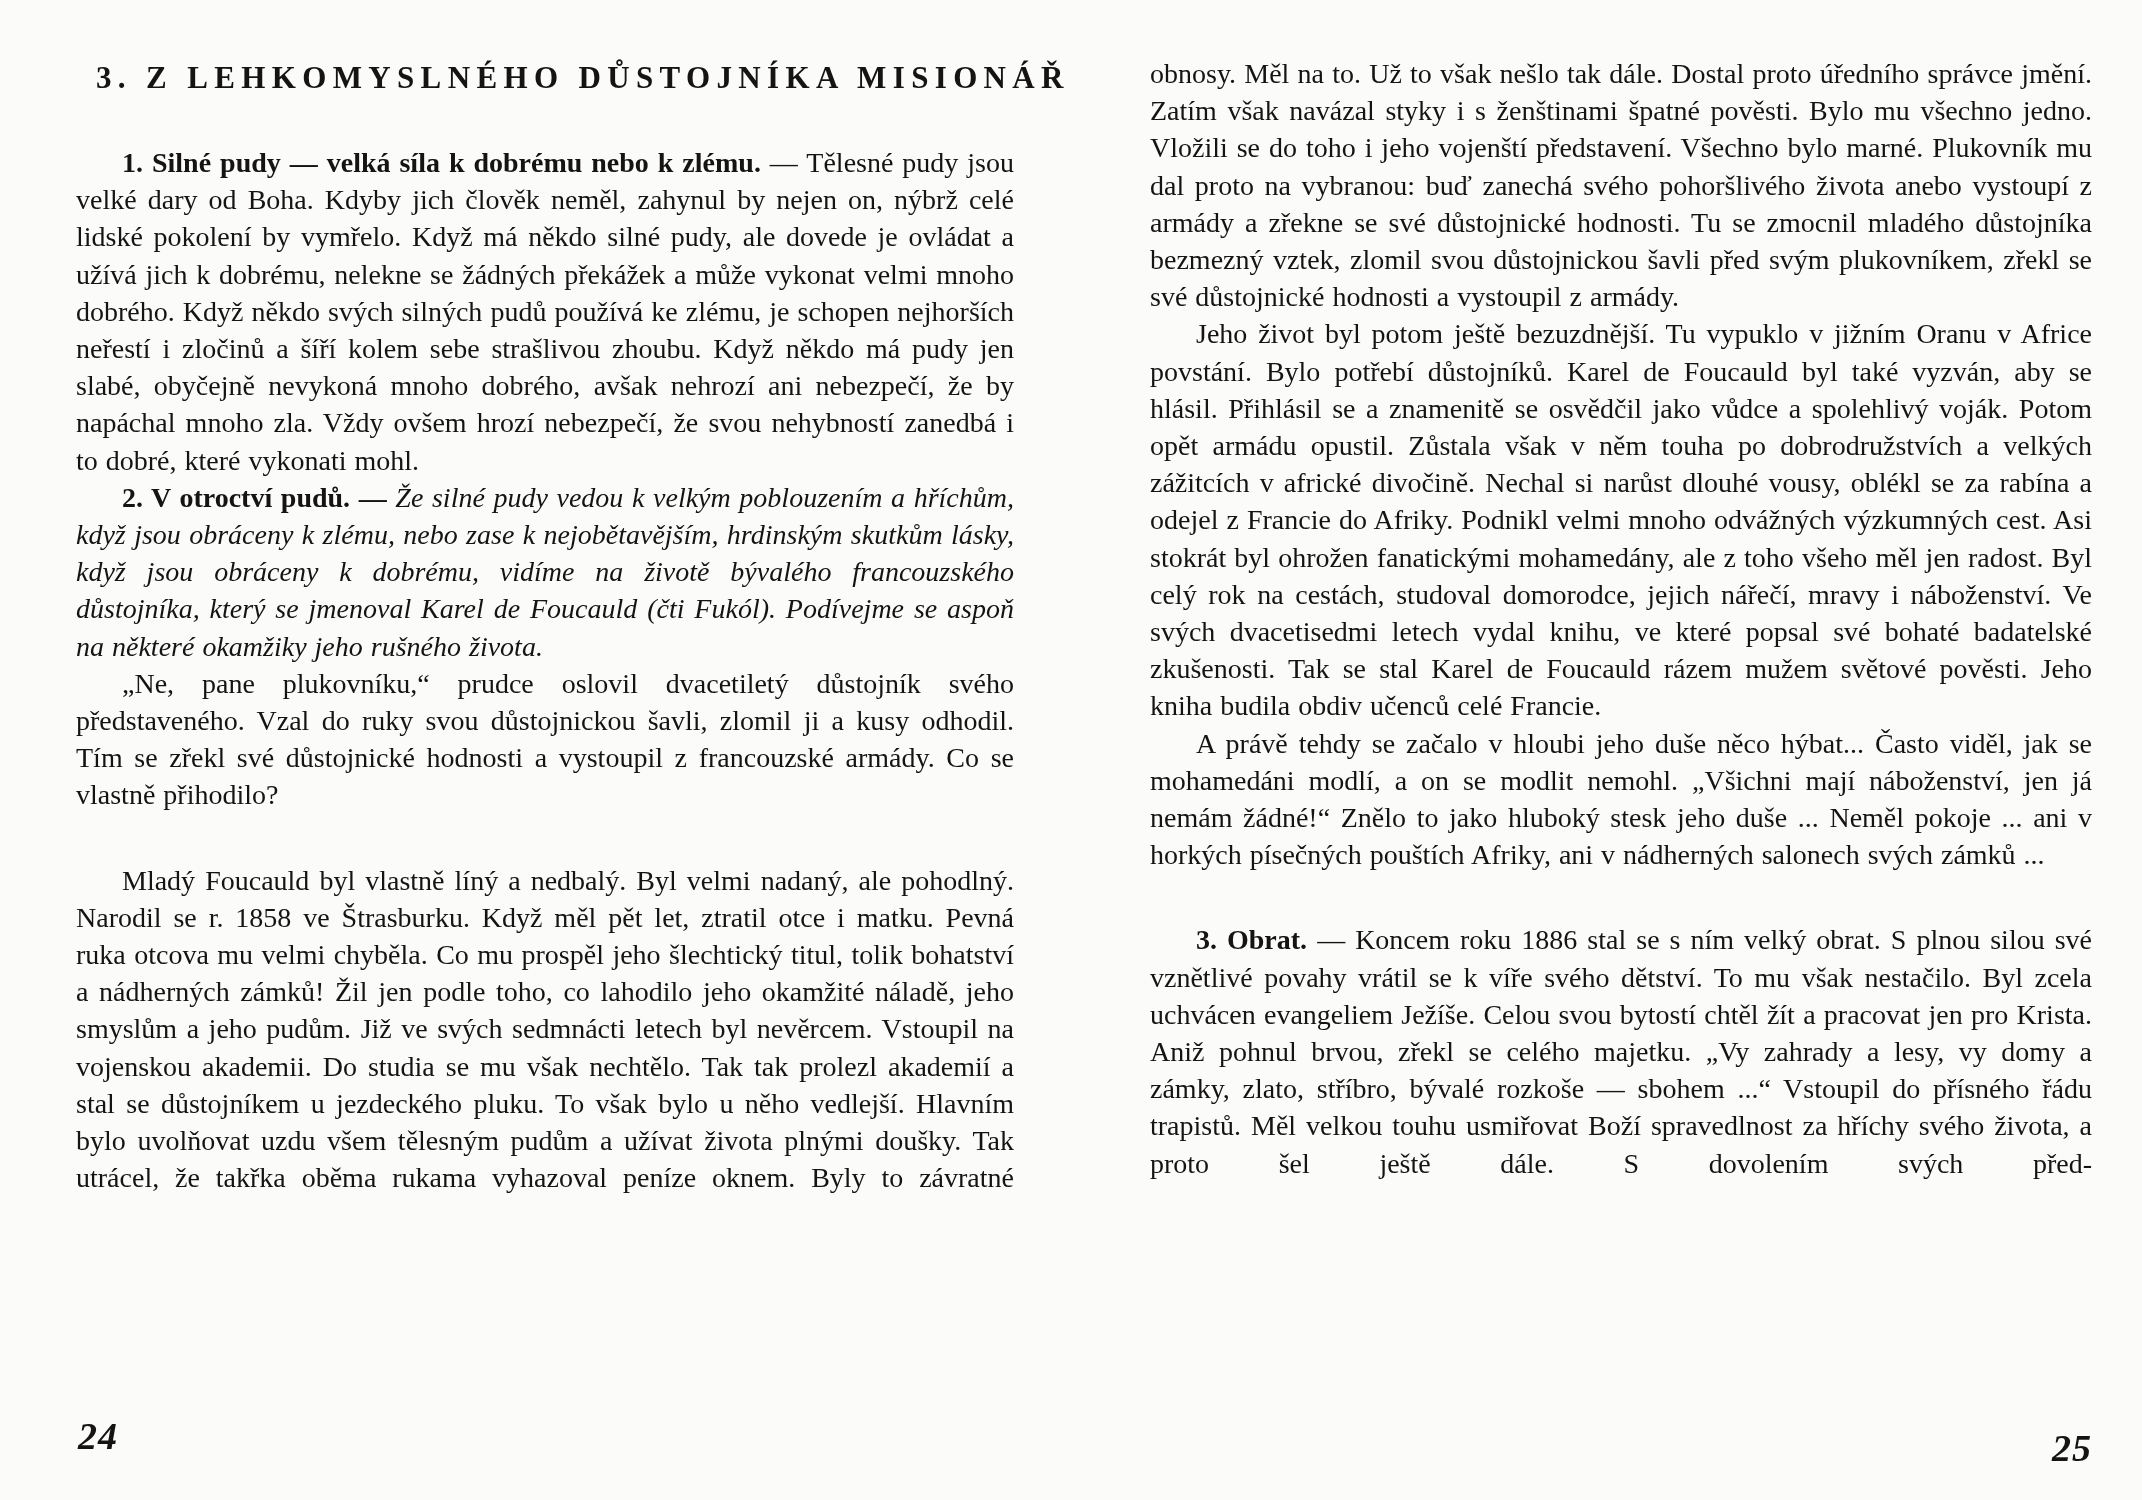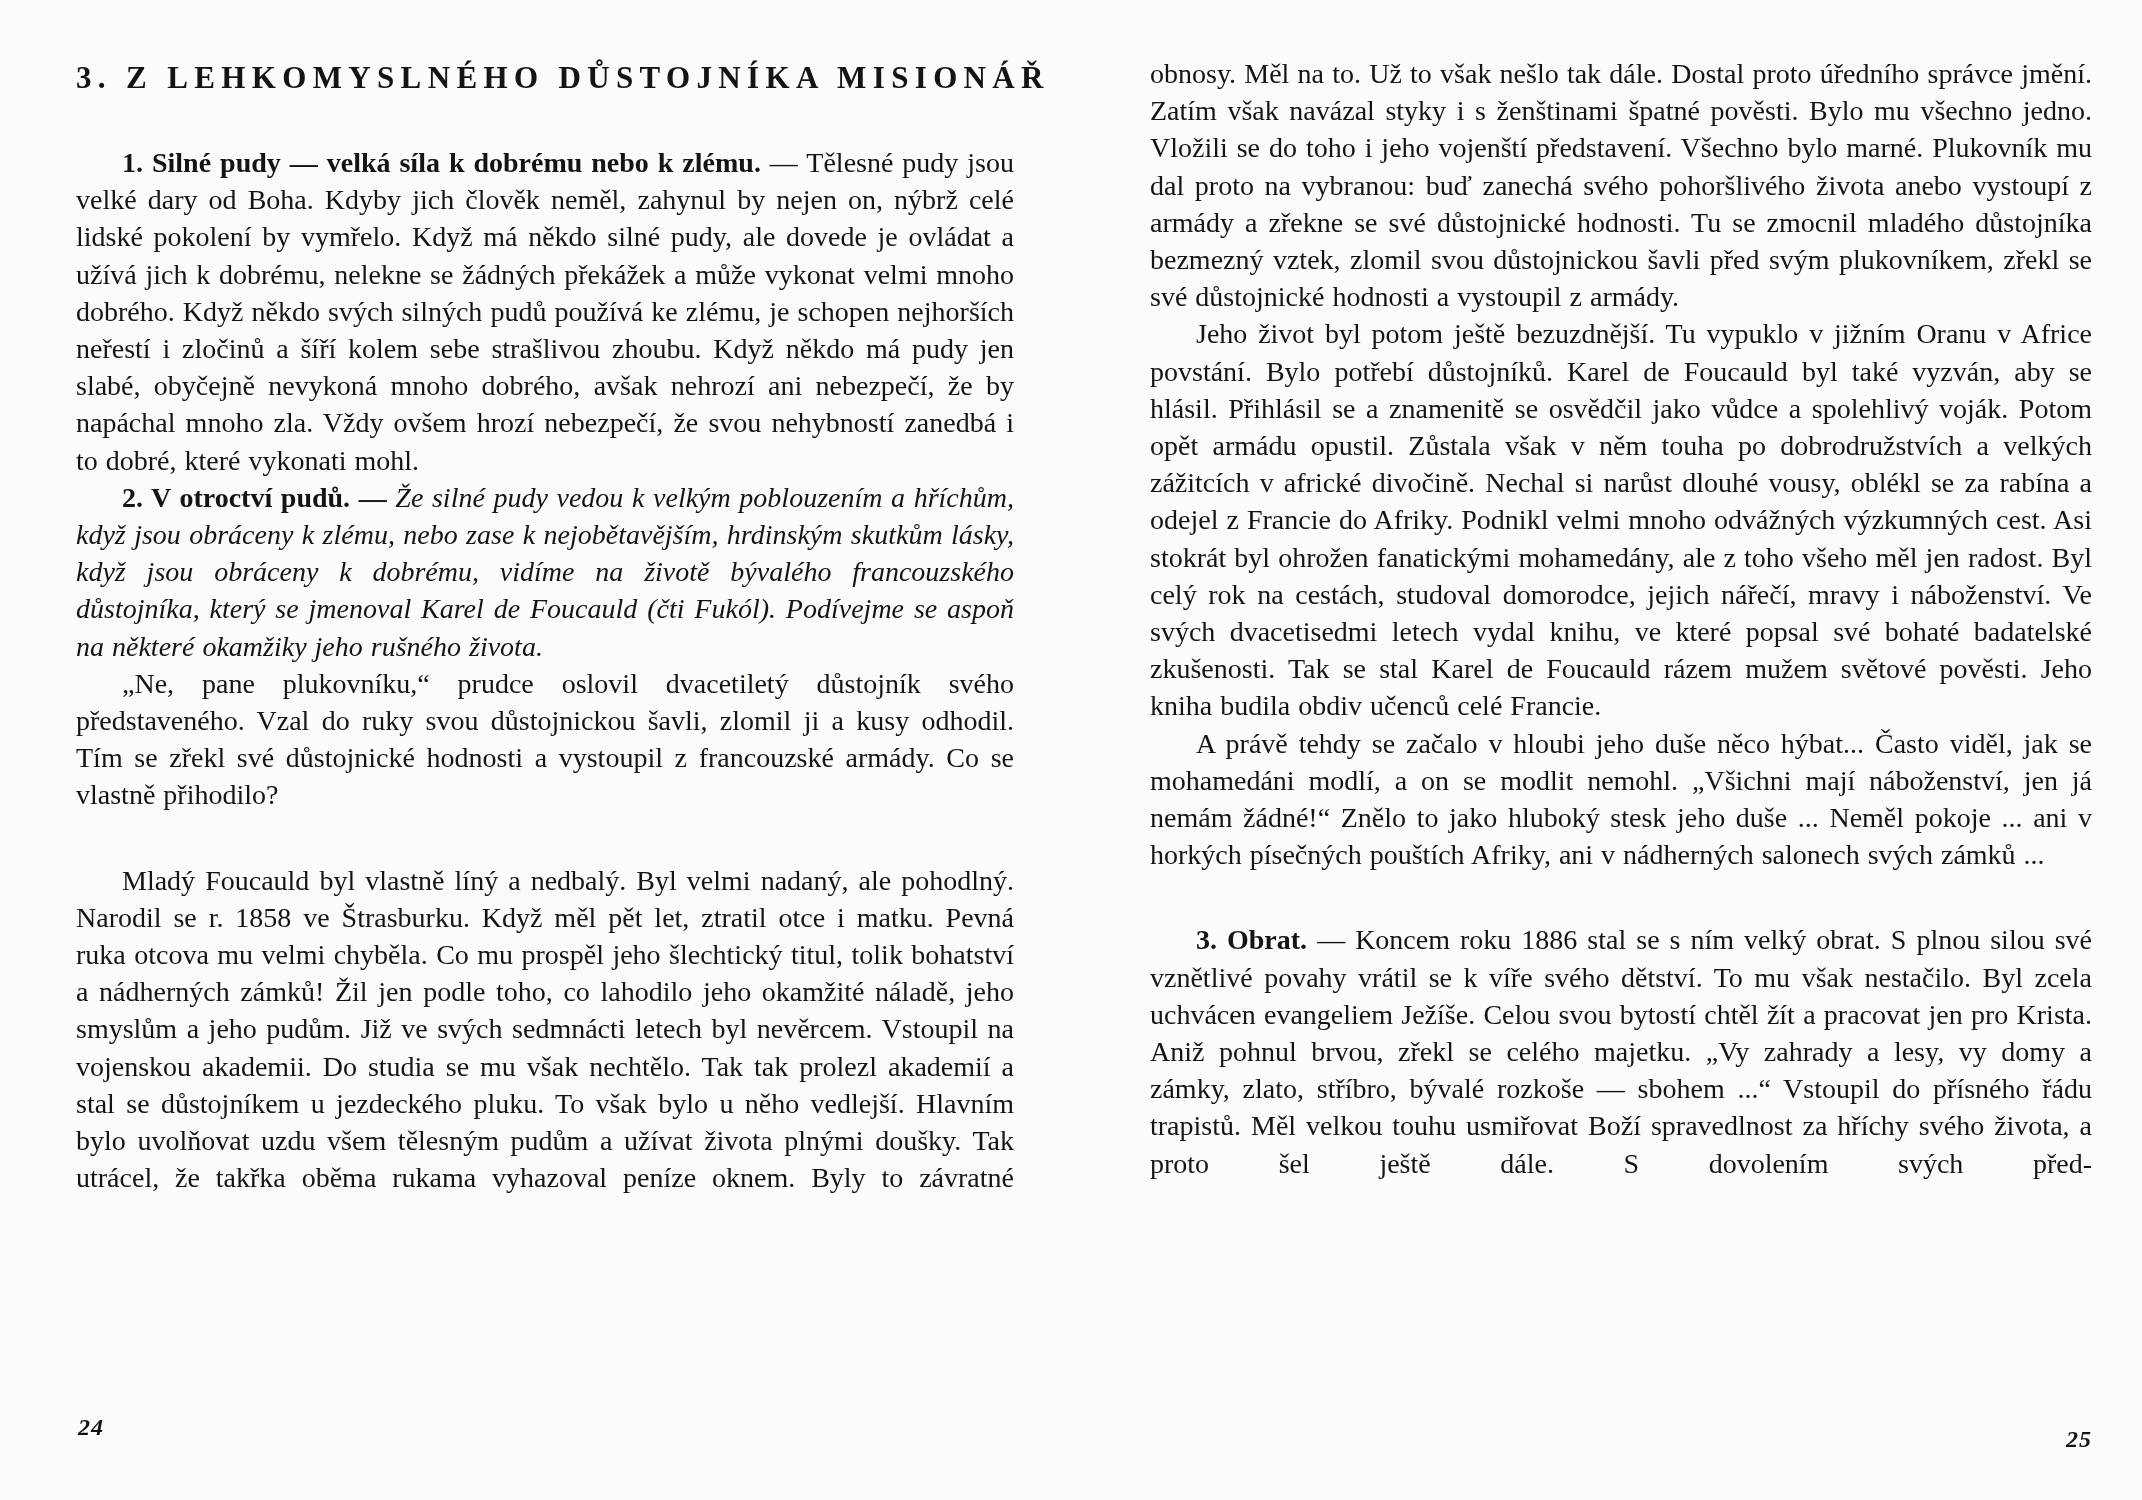--- a/index.html
+++ b/index.html
@@ -17,40 +17,40 @@
   .page.right { left: 1150px; width: 942px; }
 
   .heading {
     margin: 0 0 44px 0;
     font-size: 31px;
     font-weight: bold;
     line-height: 45px;
     text-align: center;
     letter-spacing: 0.205em;
   }
-  .heading .hline { display: block; white-space: nowrap; }
+  .heading .hline { display: block; white-space: nowrap; margin-left: 20px; }
 
   .para {
     margin: 0;
     font-size: 28px;
     line-height: 37.2px;
     text-align: justify;
     text-indent: 46px;
     word-spacing: 1px;
   }
   .para.noindent { text-indent: 0; }
   .para.cont { text-align-last: justify; margin-top: 48px; }
 
   .b { font-weight: bold; }
   .i { font-style: italic; }
 
   .pagenum {
     position: absolute;
     top: 1414px;
-    font-size: 24px;
+    font-size: 38px;
     font-weight: bold;
     font-style: italic;
     letter-spacing: 1px;
   }
   .pagenum.pn-left  { left: 78px; }
   .pagenum.pn-right { left: 1150px; width: 942px; text-align: right; margin-top: 12px; }
 </style>
 </head>
 <body>
 

